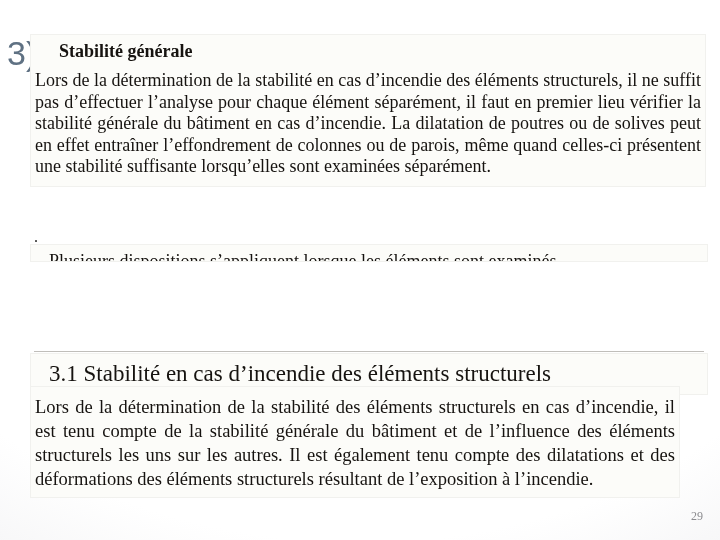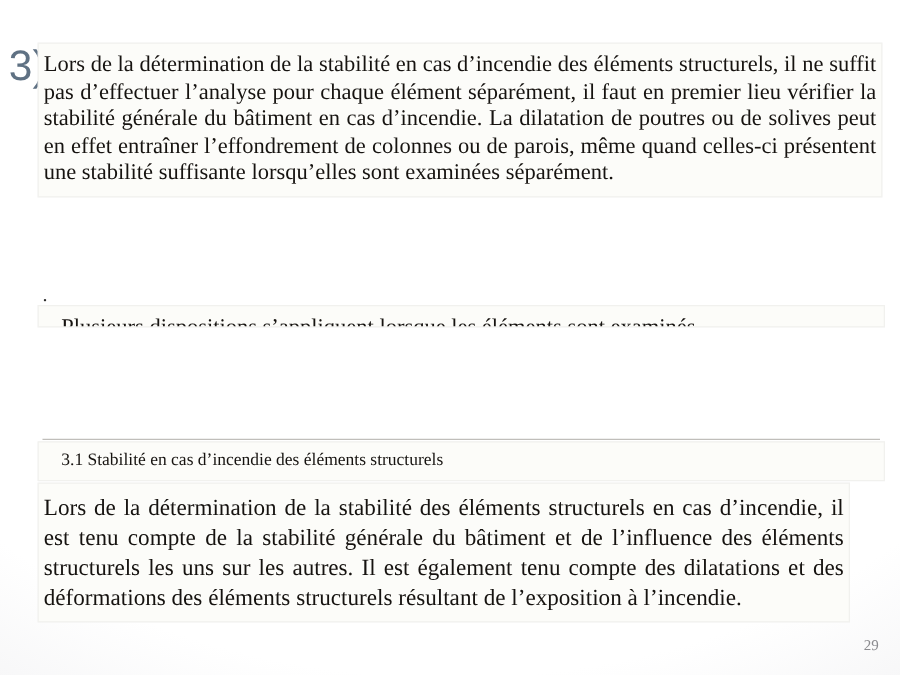--- a/index.html
+++ b/index.html
@@ -33,36 +33,37 @@
   .clipped-line .para{text-indent:14px;}
   .dot-artifact{
     position:absolute;left:34px;top:228px;font-size:16px;color:#2a2a2a;
   }
   .rule{
     position:absolute;left:34px;top:351px;width:670px;height:1px;
     background:#8d8982;opacity:.55;
   }
   .block3-heading{
     left:30px;top:353px;width:678px;padding:7px 16px 7px 18px;
-    font-size:14px;
+    font-size:23px;
   }
   .block3-body{left:30px;top:386px;width:650px;padding:8px 4px 6px 4px;}
   .block3-body .para{font-size:18.5px;line-height:24px;}
   .page-number{
     position:absolute;right:17px;bottom:16px;
     font-family:Liberation Serif, serif;
     font-size:12px;color:#8b8b8f;
   }
 </style>
 </head>
 <body>
 
 <div class="slide-number">3)</div>
 
 <div class="scan block1">
+  <div class="title">Stabilité générale</div>
   <p class="para">Lors de la détermination de la stabilité en cas d’incendie des éléments structurels, il ne suffit pas d’effectuer l’analyse pour chaque élément séparément, il faut en premier lieu vérifier la stabilité générale du bâtiment en cas d’incendie. La dilatation de poutres ou de solives peut en effet entraîner l’effondrement de colonnes ou de parois, même quand celles-ci présentent une stabilité suffisante lorsqu’elles sont examinées séparément.</p>
 </div>
 
 <div class="dot-artifact">.</div>
 
 <div class="scan block2">
   <div class="clipped-line">
     <p class="para">Plusieurs dispositions s’appliquent lorsque les éléments sont examinés</p>
   </div>
 </div>

